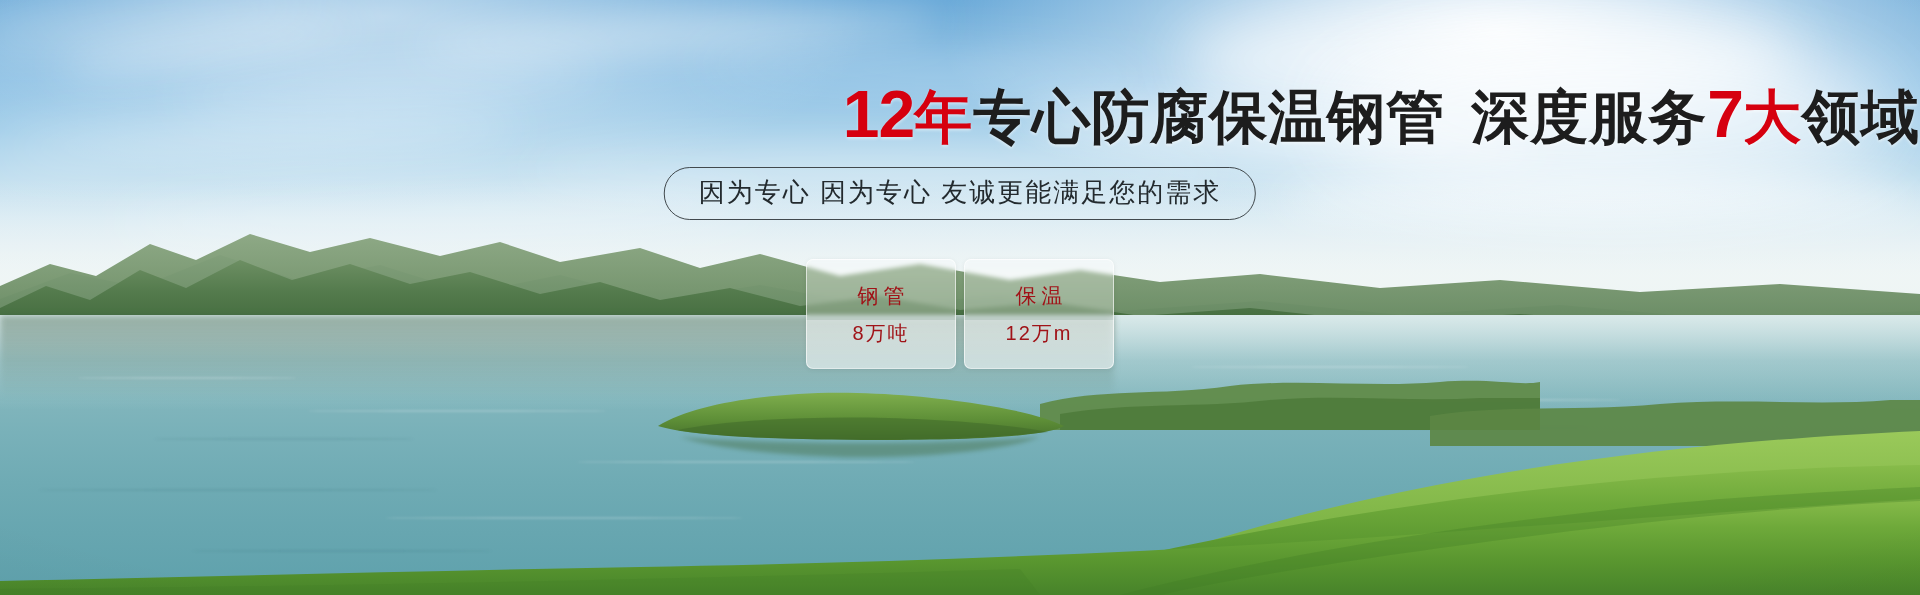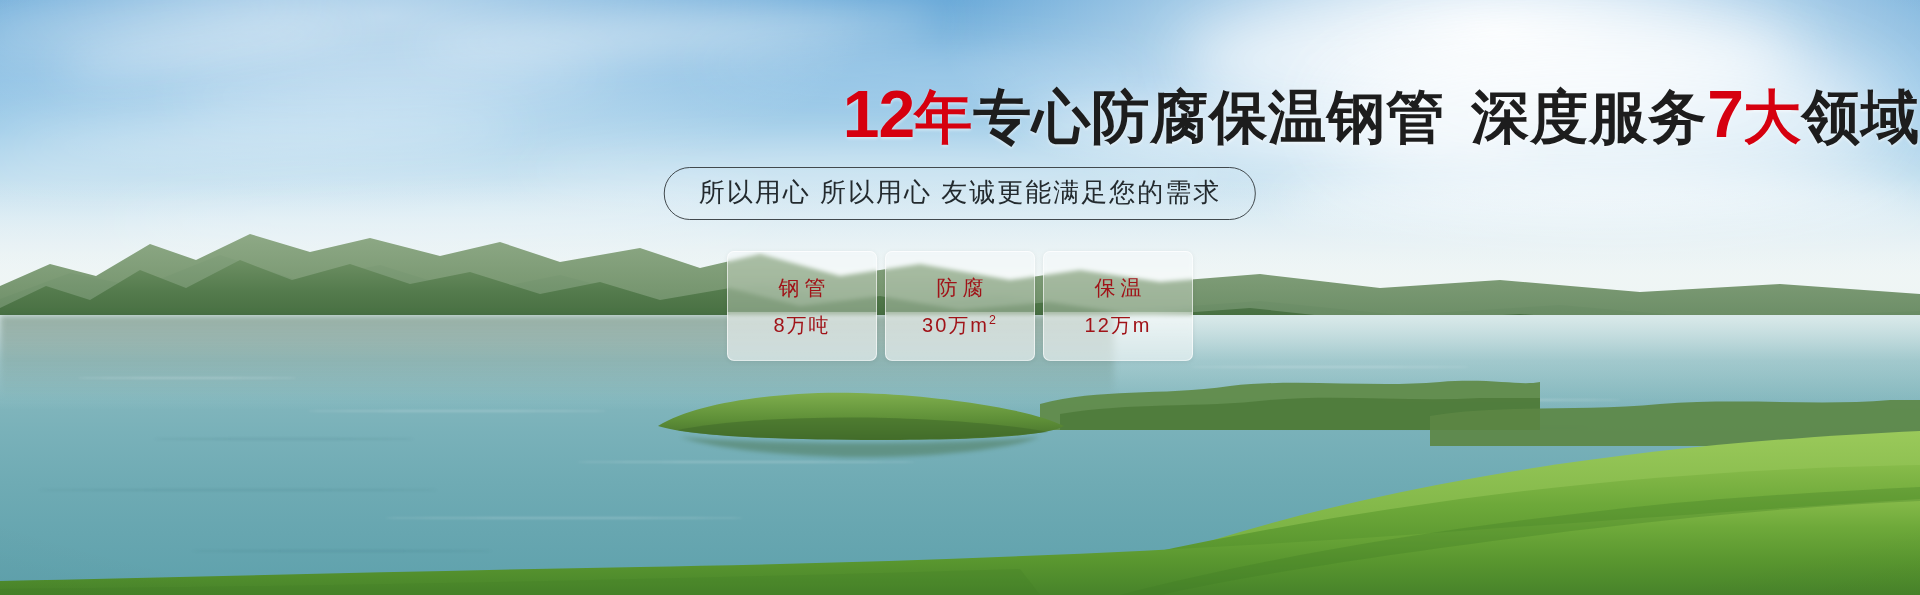--- a/index.html
+++ b/index.html
@@ -154,21 +154,21 @@
     padding: 7px 34px 9px 34px;
     font-size: 26px;
     letter-spacing: 2px;
     color: #232a2e;
     white-space: nowrap;
     background: transparent;
   }
 
   .cards {
     position: absolute;
-    top: 251px;
+    top: 259px;
     left: 50%;
     transform: translateX(-50%);
     display: flex;
     gap: 8px;
   }
   .card {
     width: 148px;
     height: 108px;
     border-radius: 7px;
     background: linear-gradient(to bottom, rgba(255,255,255,0.30) 0%, rgba(255,255,255,0.30) 56%, rgba(255,255,255,0.52) 56%, rgba(255,255,255,0.55) 100%);
@@ -331,34 +331,30 @@
 
   <div class="layer vignette"></div>
 
   <div class="content">
 
     <div class="headline">
       <span class="red num">12</span><span class="red">年</span><span>专心防腐保温钢管</span><span class="gap"></span><span>深度服务</span><span class="red num">7</span><span class="red">大</span><span>领域</span>
     </div>
 
     <div class="subtitle-pill">
-      <span>所以用心 所以用心  友诚更能满足您的需求</span>
+      <span>因为专心 因为专心  友诚更能满足您的需求</span>
     </div>
 
     <div class="cards">
 
       <div class="card">
         <div class="card-label">钢管</div>
         <div class="card-value"><span>8万吨</span></div>
       </div>
 
-      <div class="card">
-        <div class="card-label">防腐</div>
-        <div class="card-value"><span>30万m</span><sup>2</sup></div>
-      </div>
 
       <div class="card">
         <div class="card-label">保温</div>
         <div class="card-value"><span>12万m</span></div>
       </div>
 
     </div>
 
   </div>
 </div>

